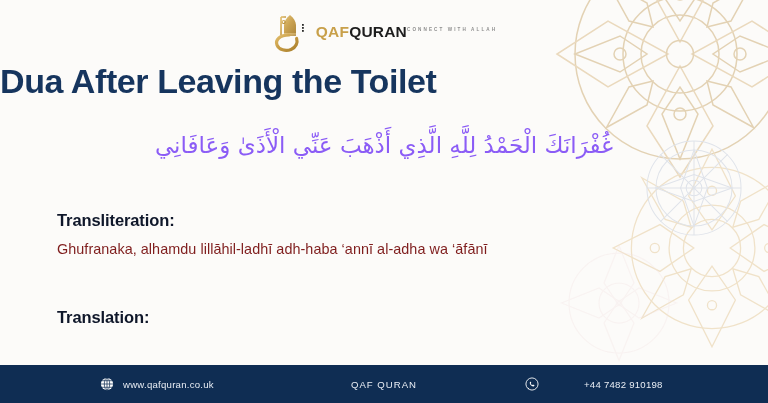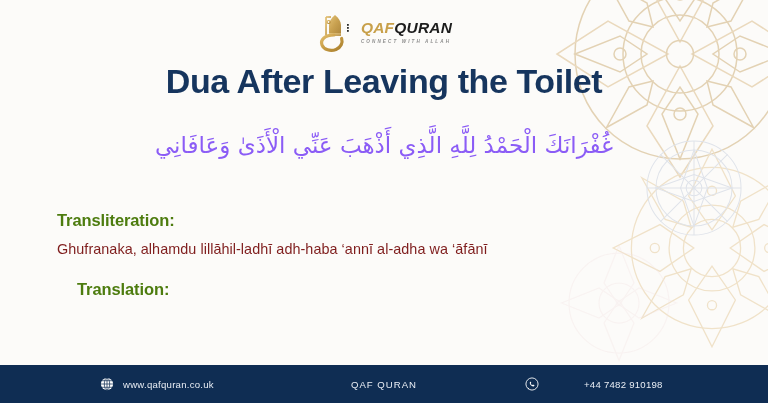--- a/index.html
+++ b/index.html
@@ -44,21 +44,21 @@
     left: 0;
     right: 0;
     height: 46px;
     display: flex;
     align-items: center;
     justify-content: center;
     gap: 5px;
     z-index: 3;
   }
   .logo-mark { width: 40px; height: 42px; display: block; }
-  .logo-text { display: flex; flex-direction: column; justify-content: center; font-style: italic; }
+  .logo-text { display: flex; flex-direction: row; justify-content: center; }
   .logo-name {
     font-size: 15.5px;
     font-weight: 700;
     letter-spacing: 0.2px;
     line-height: 1;
     white-space: nowrap;
   }
   .logo-name .qaf { color: #c8a04a; }
   .logo-name .quran { color: #1d1d1d; }
   .logo-tag {
@@ -71,21 +71,20 @@
   }
 
   
   .content { position: relative; z-index: 2; }
 
   .title {
     position: absolute;
     top: 62px;
     left: 0;
     right: 0;
-    text-align: center;
     font-size: 34px;
     font-weight: 700;
     color: #16355e;
     letter-spacing: -0.4px;
     line-height: 1.12;
   }
 
   .arabic {
     position: absolute;
     top: 126px;
@@ -94,26 +93,26 @@
     text-align: center;
     direction: rtl;
     font-family: "DejaVu Sans", "Liberation Sans", sans-serif;
     font-size: 23px;
     color: #8b5cf6;
     line-height: 1.7;
     padding: 0 60px;
   }
 
   .block-translit { position: absolute; top: 211px; left: 57px; right: 62px; }
-  .block-translation { position: absolute; top: 280px; left: 57px; right: 88px; margin-left: 20px; }
+  .block-translation { position: absolute; top: 308px; left: 57px; right: 88px; }
 
   .sec-label {
     font-size: 16.5px;
     font-weight: 700;
-    color: #4d7c0f;
+    color: #0f172a;
     letter-spacing: -0.1px;
     margin-bottom: 8px;
   }
   .sec-body {
     font-size: 14.4px;
     color: #7f1d1d;
     line-height: 1.55;
     letter-spacing: 0.05px;
   }
 

